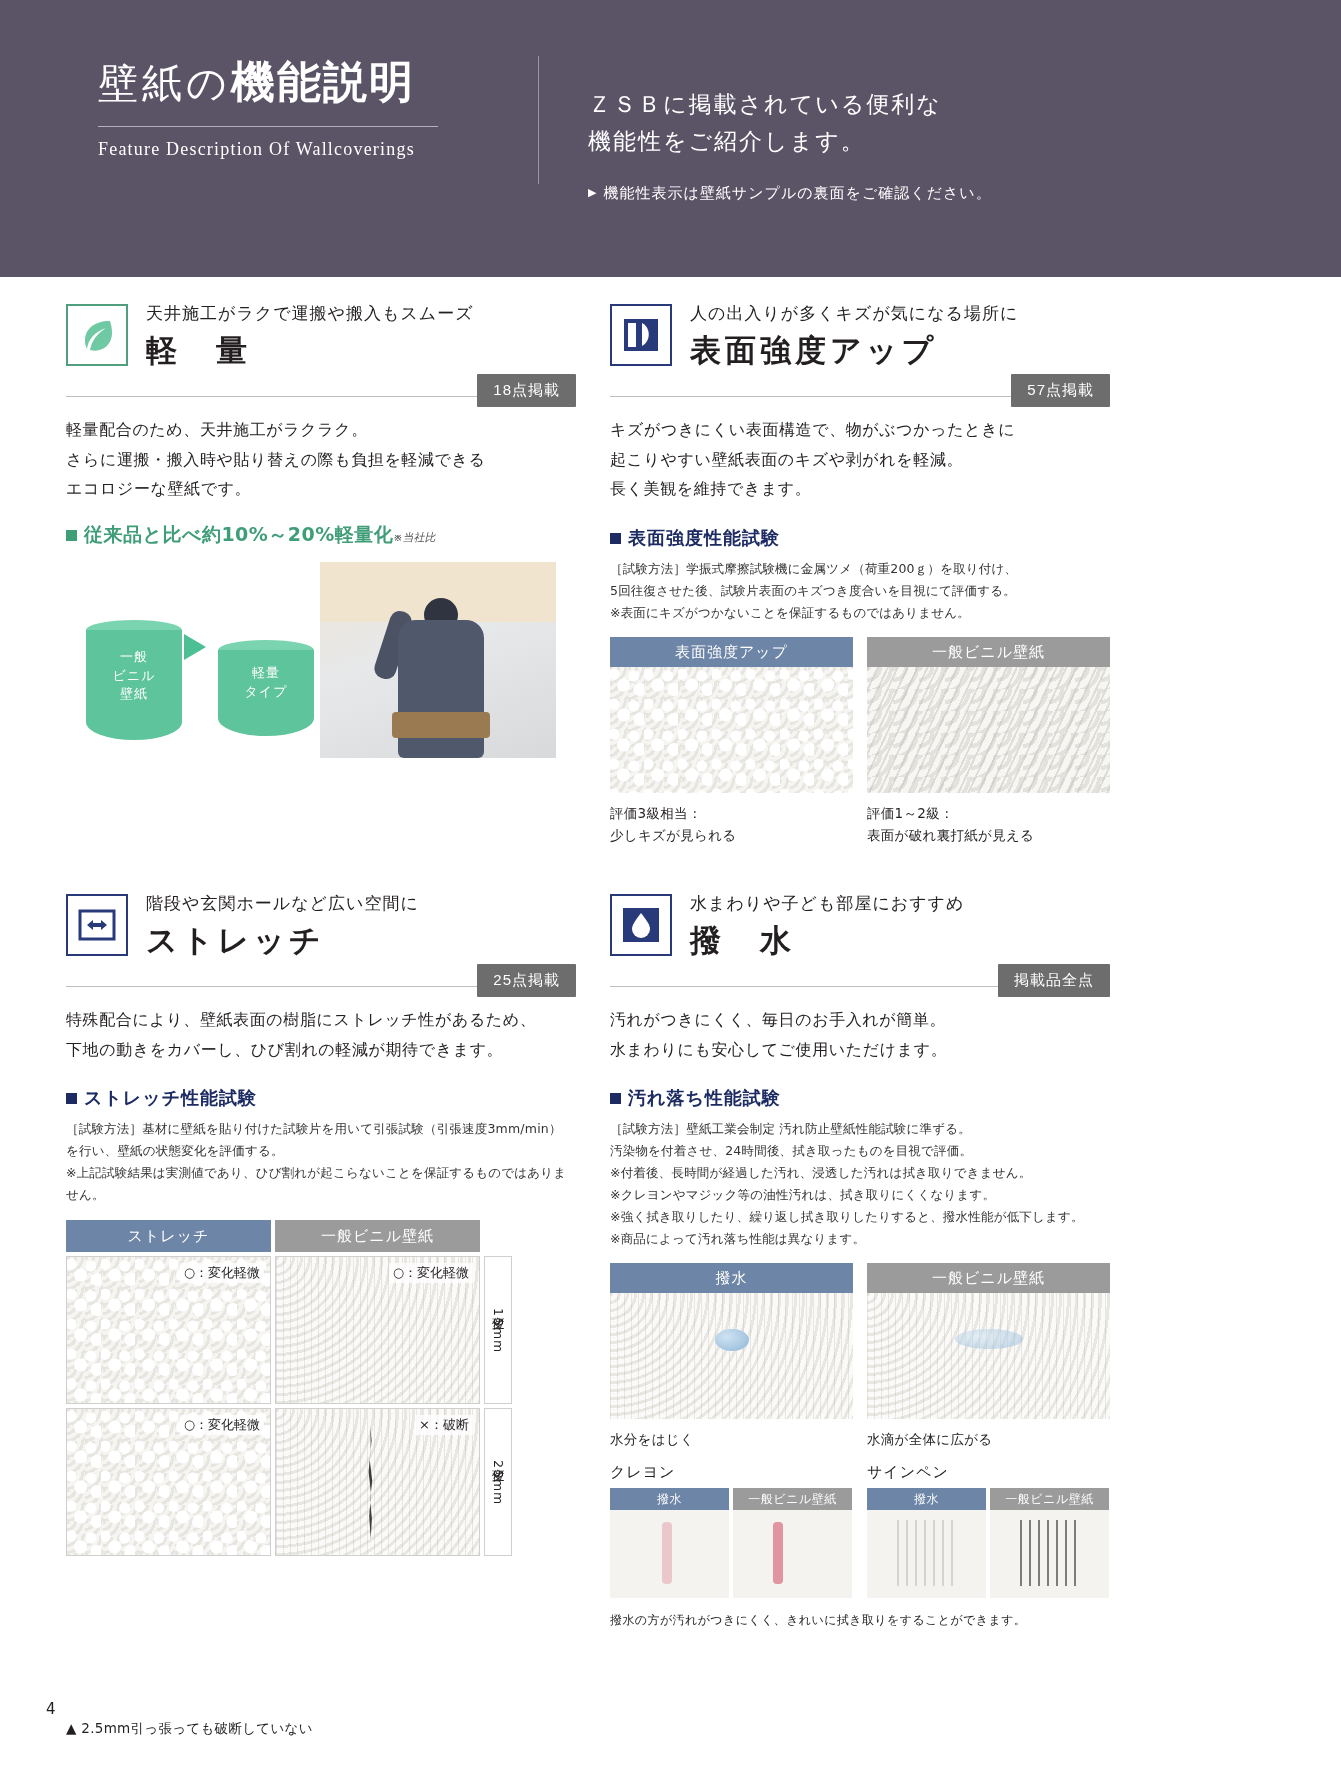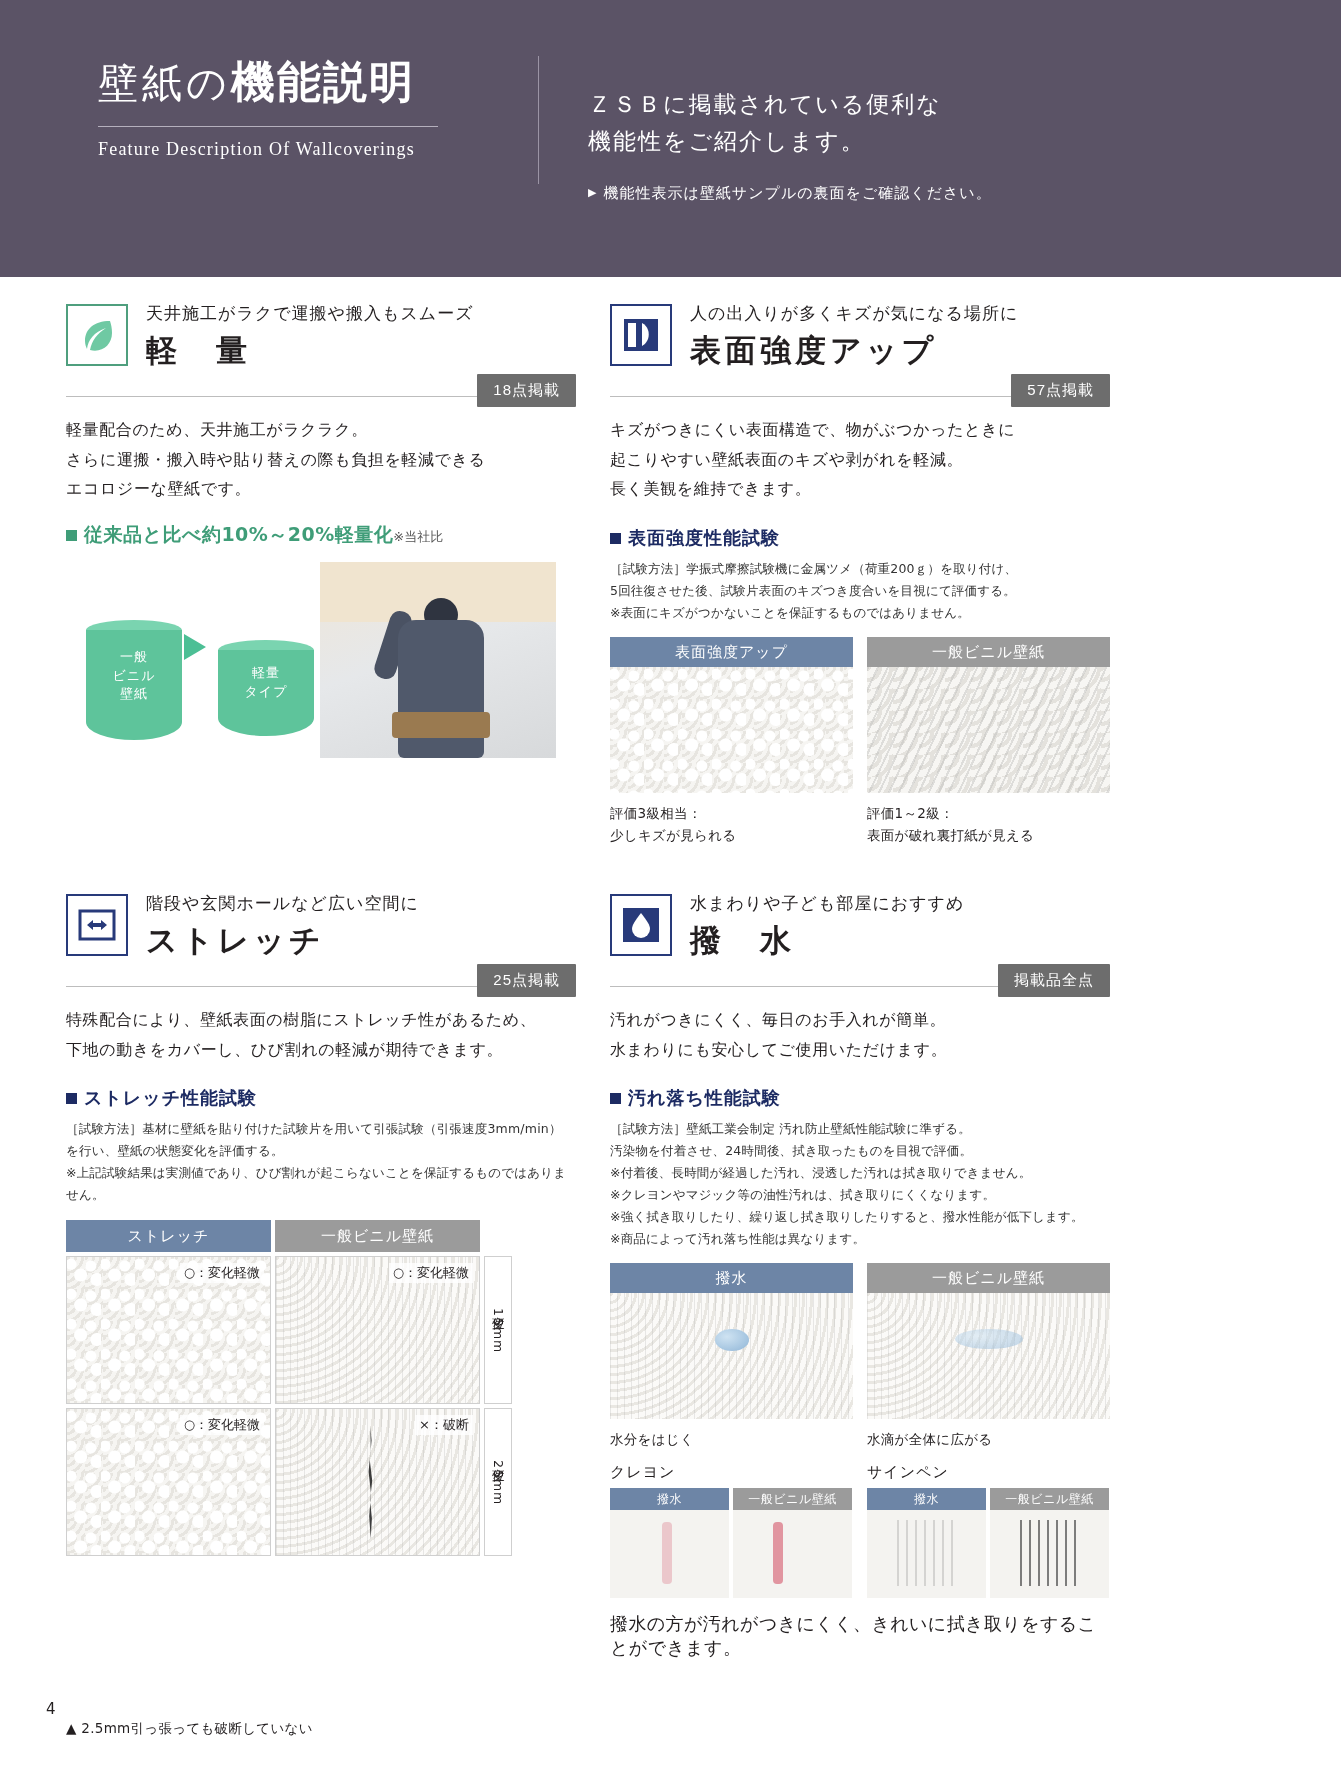--- a/index.html
+++ b/index.html
@@ -49,21 +49,21 @@
     position:absolute;right:0;top:52px;background:#6d6d6d;color:#ffffff;
     padding:7px 16px;font-size:15px;letter-spacing:1px;border-radius:1px;
     font-family:Liberation Sans, sans-serif;white-space:nowrap;margin-top:22px;
   }
   .hr-thin{height:1px;background:#bdbdbd;margin-top:4px;}
 
   
   .body-copy{font-size:16px;line-height:1.85;letter-spacing:0.6px;color:#231f20;margin-top:18px;font-family:"DejaVu Sans",sans-serif;}
   .green-line{color:#3f9d78;font-size:19px;font-weight:700;letter-spacing:0.5px;margin-top:18px;font-family:"DejaVu Sans",sans-serif;}
   .green-line .sq{display:inline-block;width:11px;height:11px;background:#3f9d78;margin-right:7px;}
-  .green-line .small{font-size:13px;font-weight:400;color:#555;letter-spacing:0;}
+  .green-line .small{font-size:11px;font-weight:400;color:#555;letter-spacing:0;font-style:italic;}
 
   .sub-head{font-size:18px;font-weight:700;letter-spacing:1px;color:#1d2b63;margin-top:22px;font-family:"DejaVu Sans",sans-serif;}
   .sub-head .sq{display:inline-block;width:11px;height:11px;background:#1d2b63;margin-right:7px;}
   .small-copy{font-size:12.5px;line-height:1.75;letter-spacing:0.2px;color:#333;margin-top:8px;font-family:"DejaVu Sans",sans-serif;}
 
   
   .panel-row{display:flex;gap:14px;margin-top:14px;}
   .panel{width:243px;}
   .panel-cap{
     height:30px;line-height:30px;text-align:center;color:#ffffff;font-size:15px;letter-spacing:1px;
@@ -133,21 +133,21 @@
   .mini-cap.grey{background:#9b9b9b;}
   .mini-img{height:88px;background:#f4f3f0;position:relative;overflow:hidden;}
   .stain-red{position:absolute;left:40px;top:12px;width:10px;height:62px;background:#d4566a;opacity:.6;border-radius:4px;}
   .stain-red.faint{opacity:.28;left:52px;}
   .lines-blk{position:absolute;left:30px;top:10px;width:58px;height:66px;
      background:repeating-linear-gradient(90deg,#555 0 2px,rgba(0,0,0,0) 2px 9px);opacity:.75;}
   .lines-blk.faint{opacity:.2;}
   .drop{position:absolute;left:50%;top:36px;transform:translateX(-50%);width:34px;height:22px;border-radius:50%;
     background:radial-gradient(ellipse at 35% 35%,#cfe3f2 0%,#a9c8e2 60%,#8fb4d6 100%);}
   .drop.wide{width:68px;height:20px;opacity:.55;}
-  .foot-note{font-size:18px;margin-top:14px;letter-spacing:.4px;font-family:"DejaVu Sans",sans-serif;}
+  .foot-note{font-size:12px;margin-top:14px;letter-spacing:.4px;font-family:"DejaVu Sans",sans-serif;}
 
   .page-num{position:absolute;left:46px;top:1700px;font-size:15px;color:#231f20;font-family:"DejaVu Sans",sans-serif;}
 </style>
 </head>
 <body>
 
 <div class="header">
   <div class="header-inner">
     <div class="title-block">
       <div class="title-jp">

